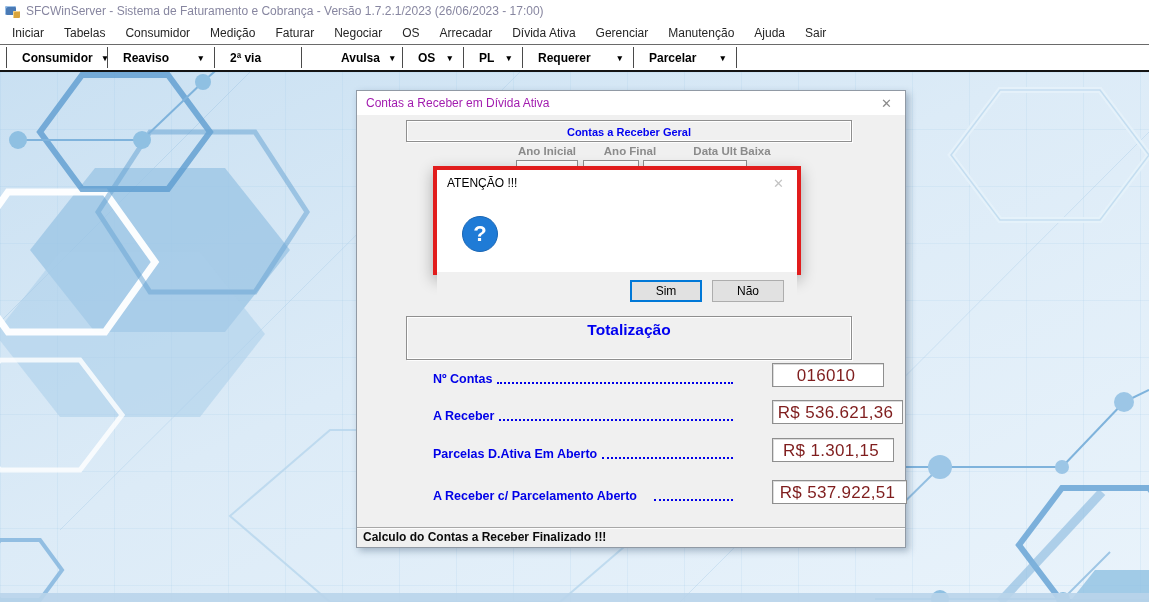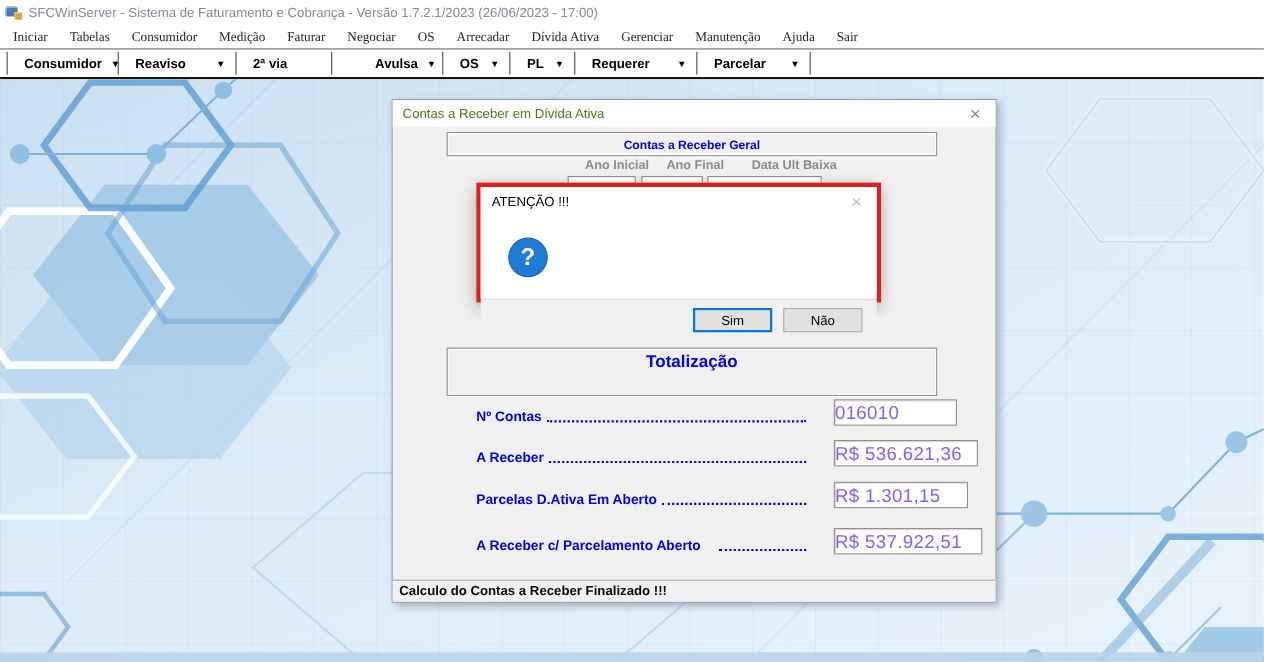--- a/index.html
+++ b/index.html
@@ -10,64 +10,64 @@
   .titlebar { position:absolute; left:0; top:0; width:1149px; height:22px; background:#ffffff;
               display:flex; align-items:center; padding-left:5px; }
   .app-ico { width:15px; height:14px; margin-right:6px; position:relative; display:inline-block; }
   .app-ico .m1 { position:absolute; left:0; top:2px; width:11px; height:9px; background:#4a7ab5; border-radius:2px;
                  box-shadow:inset 1px 1px 0 #9dc3ea; }
   .app-ico .m2 { position:absolute; right:0; bottom:0; width:7px; height:7px; background:#d9a43b; border-radius:1px;
                  box-shadow:inset 1px 1px 0 #f3d28a; }
   .title-text { font-size:12px; color:#8786a0; white-space:nowrap; }
 
   .menubar { position:absolute; left:0; top:22px; width:1149px; height:22px; background:#ffffff;
-             display:flex; align-items:center; padding-left:2px;font-family:Liberation Serif, serif; }
+             display:flex; align-items:center; padding-left:2px; }
   .menu-item { font-size:12px; color:#262626; padding:0 10px; line-height:22px; cursor:default; white-space:nowrap; }
 
   .toolbar { position:absolute; left:0; top:44px; width:1149px; height:28px; background:#ffffff;
              border-top:1px solid #6a6a6a; border-bottom:2px solid #141414;
              display:flex; align-items:stretch; padding-left:6px; }
   .tsep { width:1px; background:#4a4a4a; margin:2px 0; }
   .tbtn { display:flex; align-items:center; justify-content:space-between;
           font-size:12px; font-weight:bold; color:#000; padding:0 11px 0 15px; cursor:default; }
   .tbtn .arr { font-size:9px; margin-left:10px; color:#000; }
   .tgap { width:24px; }
 
   
   .desktop { position:absolute; left:0; top:72px; width:1149px; height:530px; overflow:hidden; }
 
   
   .cwin { position:absolute; left:356px; top:90px; width:550px; height:458px;
           background:#f0f0f0; border:1px solid #919aa5;
           box-shadow:3px 3px 7px rgba(40,70,100,.35); }
   .cwin-titlebar { position:absolute; left:0; top:0; width:100%; height:24px; background:#ffffff;
                    display:flex; align-items:center; padding:0 9px; }
-  .cwin-title { font-size:12px; color:#4d7c0f; flex:1; }
+  .cwin-title { font-size:12px; color:#a21caf; flex:1; }
   .cwin-close { font-size:13px; color:#8a8a8a; padding:0 4px; cursor:default; }
 
   .hdr-panel { position:absolute; left:49px; width:446px; background:#f0f0f0; text-align:center;
                border:1px solid #8f8f8f; box-shadow:inset 1px 1px 0 #ffffff, inset -1px -1px 0 #ffffff, 1px 1px 0 #fdfdfd; }
   .hdr-panel.p1 { top:29px; height:22px; line-height:20px; }
   .hdr-panel.p2 { top:225px; height:44px; line-height:26px; }
   .hdr-blue { color:#0000f0; font-weight:bold; }
   .p1 .hdr-blue { font-size:11px; }
   .p2 .hdr-blue { font-size:15.5px; }
 
-  .filter-row { position:absolute; left:173px; top:54px; display:flex; gap:12px; }
+  .filter-row { position:absolute; left:159px; top:54px; display:flex; gap:24px; }
   .filter-label { font-size:11.5px; font-weight:bold; color:#8b8b8b; text-align:center; }
   .fl-1 { width:62px; } .fl-2 { width:56px; } .fl-3 { width:100px; }
   .mini-input { position:absolute; top:69px; height:18px; background:#ffffff; border:1px solid #8f8f8f; }
   .mi-1 { left:159px; width:62px; } .mi-2 { left:226px; width:56px; } .mi-3 { left:286px; width:104px; }
 
   .total-row { position:absolute; left:76px; width:300px; height:24px; display:flex; align-items:flex-end; }
   .total-label { font-size:12.5px; font-weight:bold; color:#0000e8; white-space:nowrap; line-height:15px; }
   .leader { flex:1; border-bottom:2px dotted #0000e8; margin:0 0 3px 5px; }
-  .value-box { position:absolute; left:401px; height:24px; background:#ffffff;
+  .value-box { position:absolute; left:415px; height:24px; background:#ffffff;
                border:1px solid #8f8f8f; box-shadow:inset 1px 1px 0 #dcdcdc;
-               font-size:17px; color:#8b5cf6; text-align:left; padding:2px 4px 0 0; letter-spacing:.3px; white-space:nowrap; }
+               font-size:17px; color:#7f1d1d; text-align:center; padding:2px 4px 0 0; letter-spacing:.3px; white-space:nowrap; }
   .r1 { top:272px; } .r2 { top:309px; } .r3 { top:347px; } .r4 { top:389px;gap:12px; }
   .vb1 { width:112px; } .vb2 { width:131px; } .vb3 { width:122px; } .vb4 { width:135px; }
 
   .statusbar { position:absolute; left:0; bottom:0; width:100%; height:20px; background:#f0f0f0;
                border-top:1px solid #a8a8a8; box-shadow:inset 0 1px 0 #fdfdfd;
                font-size:12px; font-weight:bold; color:#0a0a0a; line-height:19px; padding-left:6px; }
 
   
   .dialog { position:absolute; left:433px; top:166px; width:368px; height:109px;
             border:4px solid #e11d1d; background:#ffffff; box-shadow:0 5px 14px rgba(0,0,0,.30); }

